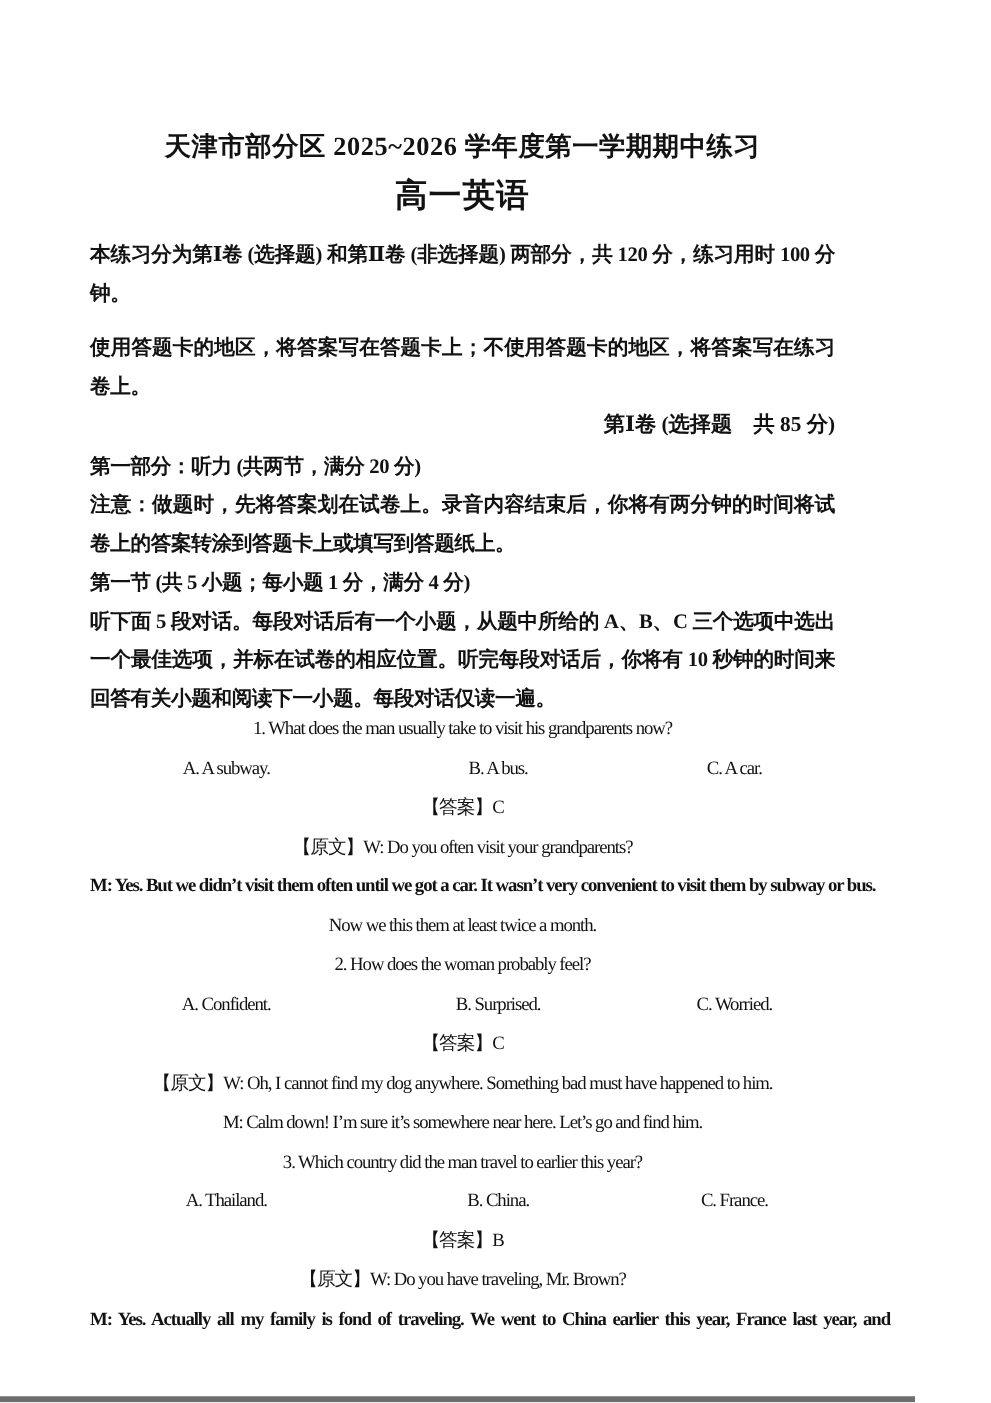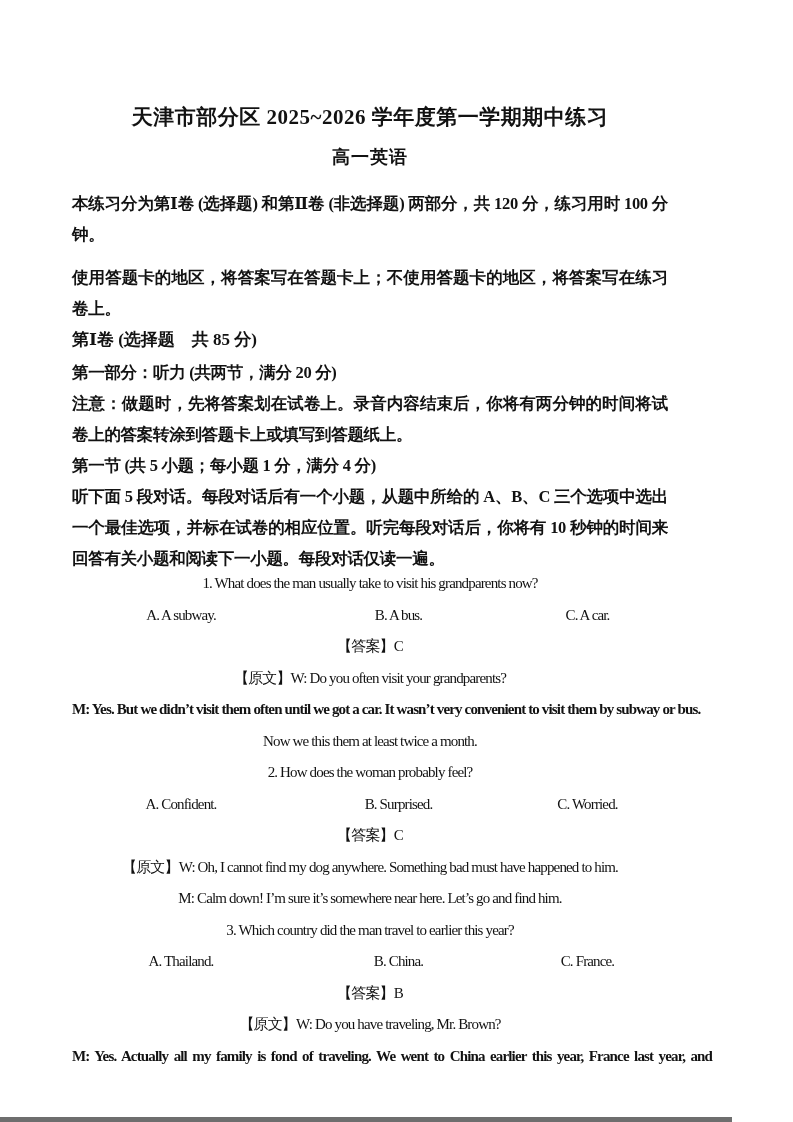--- a/index.html
+++ b/index.html
@@ -24,42 +24,42 @@
     margin: 0 0 10px 0;
     text-align: center;
     font-size: 21px;
     line-height: 30px;
     font-weight: bold;
     letter-spacing: 0.5px;
   }
   .doc-subtitle {
     margin: 0 0 16px 0;
     text-align: center;
-    font-size: 18px;
+    font-size: 26px;
     line-height: 30px;
     font-weight: bold;
     letter-spacing: 1px;
   }
   
   .cn {
     margin: 0;
     font-size: 16.5px;
     line-height: 31px;
     font-weight: bold;
     letter-spacing: -0.3px;
     text-align: justify;
   }
   .cn.mt12 { margin-top: 12px; }
   .cn.mt2  { margin-top: 2px; }
   .cn-center {
     margin: 0;
     font-size: 17px;
     line-height: 31px;
     font-weight: bold;
-    text-align: left;
+    text-align: right;
   }
   
   .en-block { margin-top: -6px; }
   .en {
     margin: 0;
     font-size: 15px;
     line-height: 31.5px;
     font-weight: normal;
     letter-spacing: -0.85px;
     white-space: nowrap;

